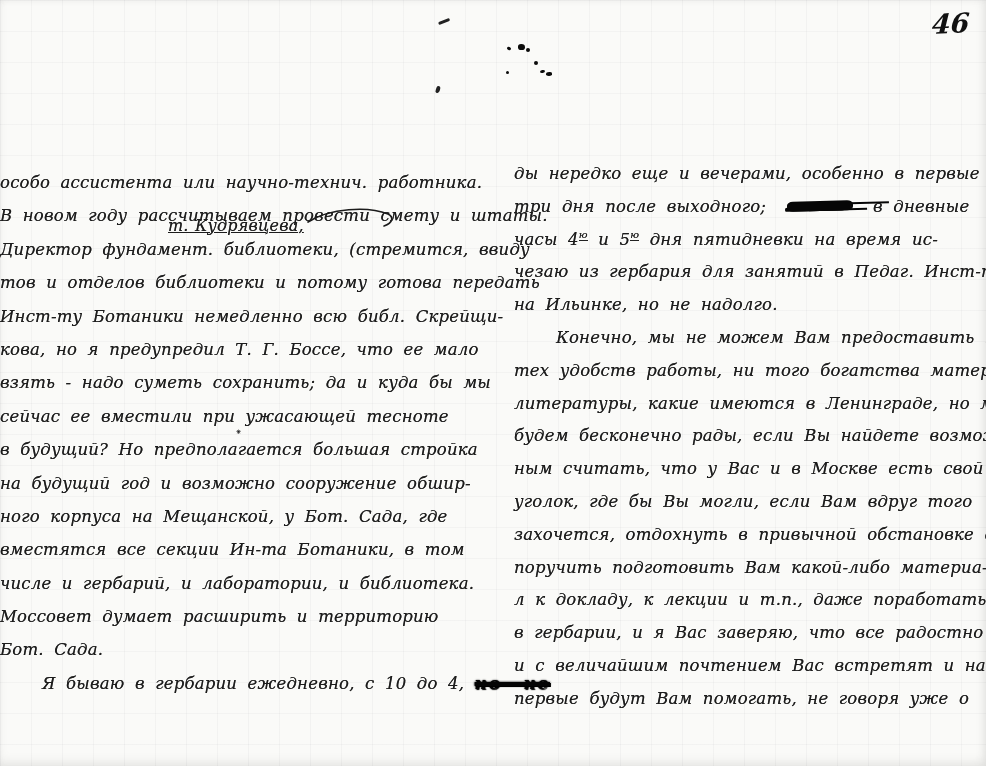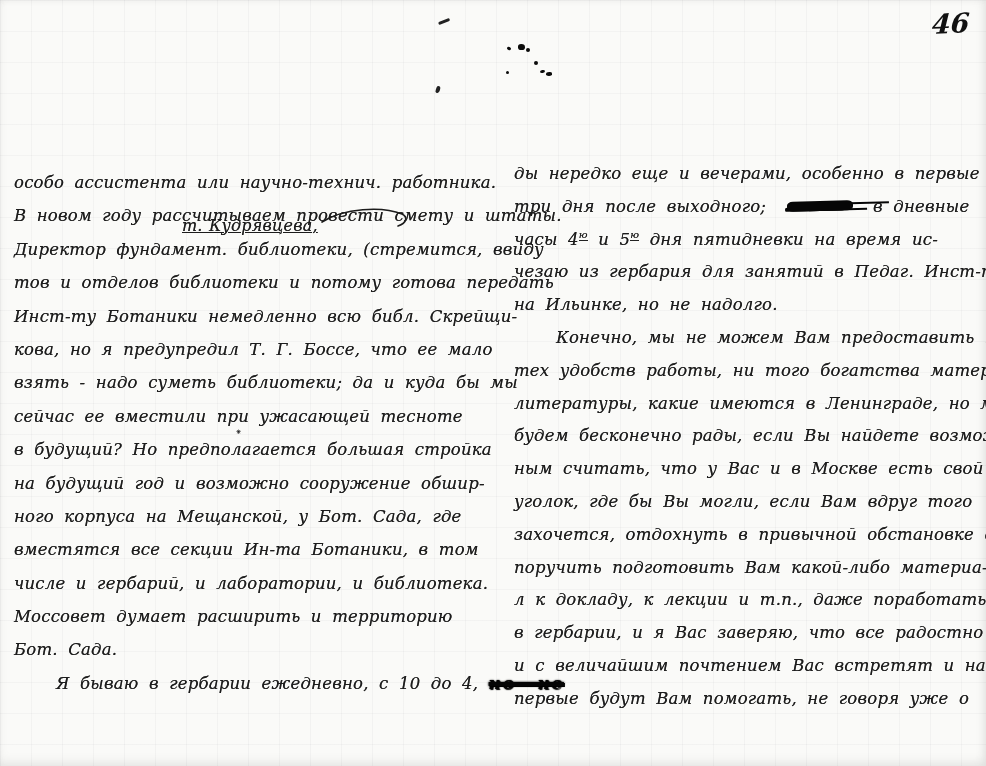--- a/index.html
+++ b/index.html
@@ -25,21 +25,21 @@
   .hline {
     white-space: nowrap;
     font-size: 16.5px;
     letter-spacing: 0.2px;
     word-spacing: 5px;
     text-shadow: 0 0 0.4px rgba(10,10,10,0.7);
   }
 
   #left-column {
     position: absolute;
-    left: 14px; top: 166px;
+    left: 0; top: 166px;
     width: 478px;
   }
   #left-column .hline { line-height: 33.4px; height: 33.4px; }
 
   #right-column {
     position: absolute;
     left: 514px; top: 158px;
     width: 462px;
   }
   #right-column .hline { line-height: 32.8px; height: 32.8px; }
@@ -173,21 +173,21 @@
         <span class="ins-text">т. Кудрявцева,</span>
         <svg width="88" height="24" viewBox="0 0 88 24">
           <path d="M2,16 C24,2 62,0 82,8 C88,11 87,17 78,20" fill="none" stroke="#1c1c1c" stroke-width="1.7" stroke-linecap="round"></path>
         </svg>
       </span>
       <span>Директор фундамент. библиотеки, (стремится, ввиду</span>
     </div>
     <div class="hline">тов и отделов библиотеки и потому готова передать</div>
     <div class="hline">Инст-ту Ботаники немедленно всю библ. Скрейщи-</div>
     <div class="hline">кова, но я предупредил Т. Г. Боссе, что ее мало</div>
-    <div class="hline">взять - надо суметь библиотеки; да и куда бы мы</div>
+    <div class="hline">взять - надо суметь сохранить; да и куда бы мы</div>
     <div class="hline">сейчас ее вместили при ужасающей тесноте</div>
     <div class="hline">в будущий? Но предполагается большая стройка</div>
     <div class="hline">на будущий год и возможно сооружение обшир-</div>
     <div class="hline">ного корпуса на Мещанской, у Бот. Сада, где</div>
     <div class="hline">вместятся все секции Ин-та Ботаники, в том</div>
     <div class="hline">числе и гербарий, и лаборатории, и библиотека.</div>
     <div class="hline">Моссовет думает расширить и территорию</div>
     <div class="hline">Бот. Сада.</div>
     <div class="hline indent">
       <span>Я бываю в гербарии ежедневно, с 10 до 4,</span>

